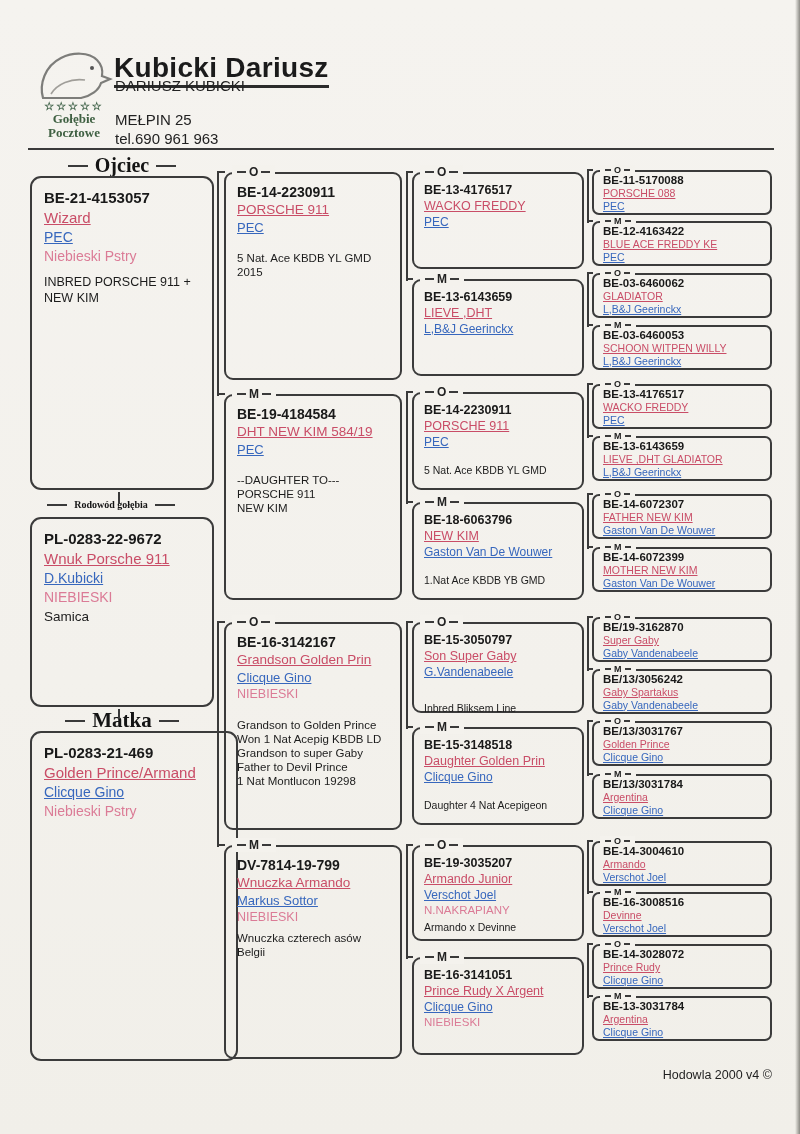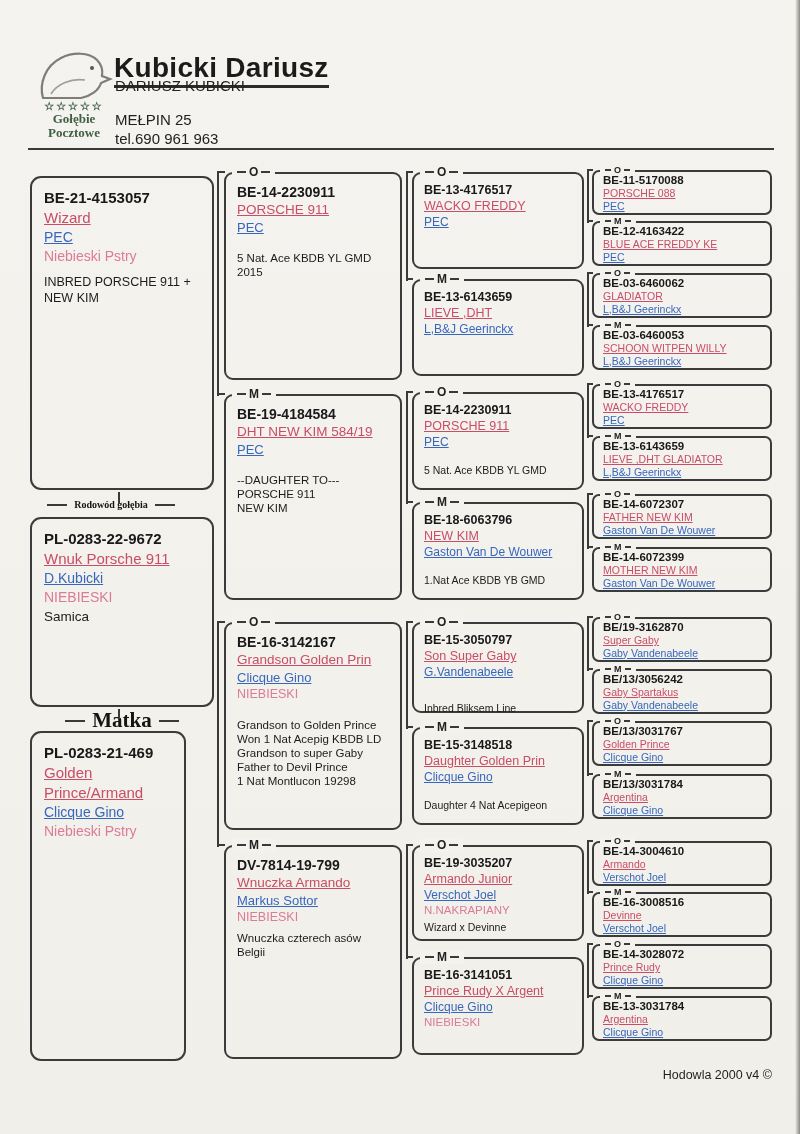--- a/index.html
+++ b/index.html
@@ -85,40 +85,41 @@
     <div class="stars">☆☆☆☆☆</div>
     <div class="cl1">Gołębie</div>
     <div class="cl2">Pocztowe</div>
   </div>
   <div class="hdr-title">Kubicki Dariusz</div>
   <div class="hdr-line" style="top:77px">DARIUSZ KUBICKI</div>
   <div class="hdr-line" style="top:111px">MEŁPIN 25</div>
   <div class="hdr-line" style="top:130px">tel.690 961 963</div>
   <div class="hr"></div>
 
+  <div class="sec-label" style="left:30px;top:154px;width:184px;font-size:20px">Ojciec</div>
   <div class="pbox g1" style="left:30px;top:176px;width:184px;height:314px">
     <div class="ring">BE-21-4153057</div>
     <div class="pname">Wizard</div>
     <div class="owner">PEC</div>
     <div class="pcolor">Niebieski Pstry</div>
     <div class="note" style="margin-top:8px">INBRED PORSCHE 911 +
 NEW KIM</div>
   </div>
 
   <div class="sec-label" style="left:19px;top:499px;width:184px;font-size:10px">Rodowód gołębia</div>
   <div class="pbox g1" style="left:30px;top:517px;width:184px;height:190px">
     <div class="ring">PL-0283-22-9672</div>
     <div class="pname">Wnuk Porsche 911</div>
     <div class="owner">D.Kubicki</div>
     <div class="pcolor">NIEBIESKI</div>
     <div class="note" style="margin-top:2px;font-size:13.5px">Samica</div>
   </div>
 
   <div class="sec-label" style="left:30px;top:708px;width:184px;font-size:21px">Matka</div>
-  <div class="pbox g1" style="left:30px;top:731px;width:156px;height:330px">
+  <div class="pbox g1" style="left:30px;top:731px;width:208px;height:330px">
     <div class="ring">PL-0283-21-469</div>
     <div class="pname">Golden Prince/Armand</div>
     <div class="owner">Clicque Gino</div>
     <div class="pcolor">Niebieski Pstry</div>
   </div>
 
   <div class="pbox g2" style="left:224px;top:172px;width:178px;height:208px">
     <span class="sex">
         <b>O</b>
       </span>
@@ -217,21 +218,21 @@
     <div class="note">Daughter 4 Nat Acepigeon</div>
   </div>
   <div class="pbox g3" style="left:412px;top:845px;width:172px;height:96px">
     <span class="sex">
         <b>O</b>
       </span>
     <div class="ring">BE-19-3035207</div>
     <div class="pname">Armando Junior</div>
     <div class="owner">Verschot Joel</div>
     <div class="pcolor">N.NAKRAPIANY</div>
-    <div class="note" style="margin-top:3px">Wizard x Devinne</div>
+    <div class="note" style="margin-top:3px">Armando x Devinne</div>
   </div>
   <div class="pbox g3" style="left:412px;top:957px;width:172px;height:98px">
     <span class="sex">
         <b>M</b>
       </span>
     <div class="ring">BE-16-3141051</div>
     <div class="pname">Prince Rudy X Argent</div>
     <div class="owner">Clicque Gino</div>
     <div class="pcolor">NIEBIESKI</div>
   </div>

